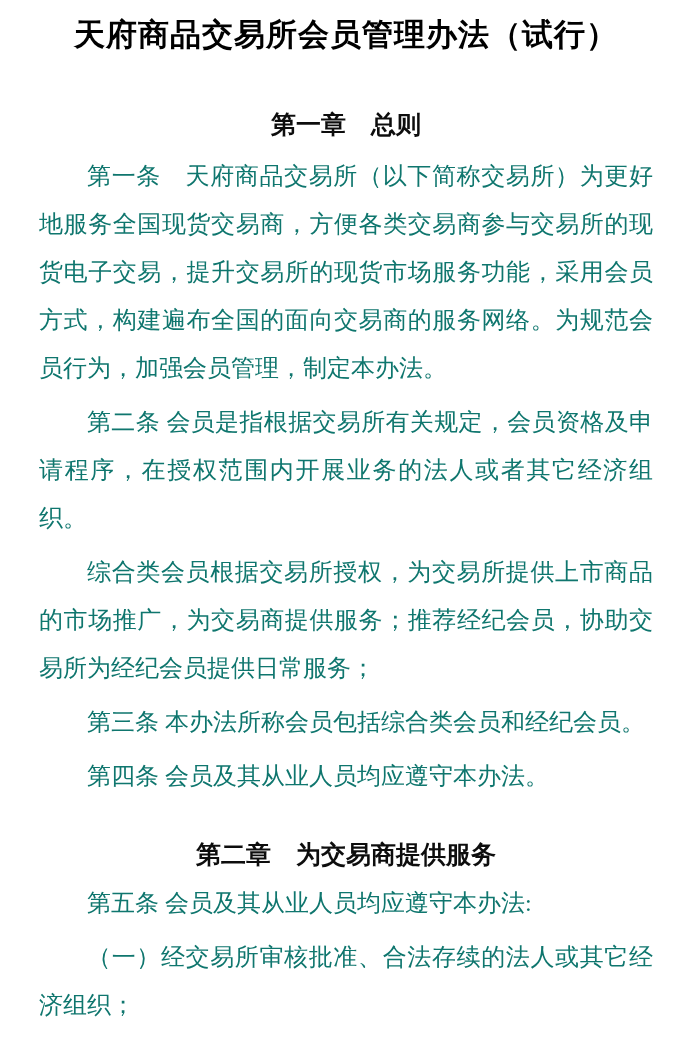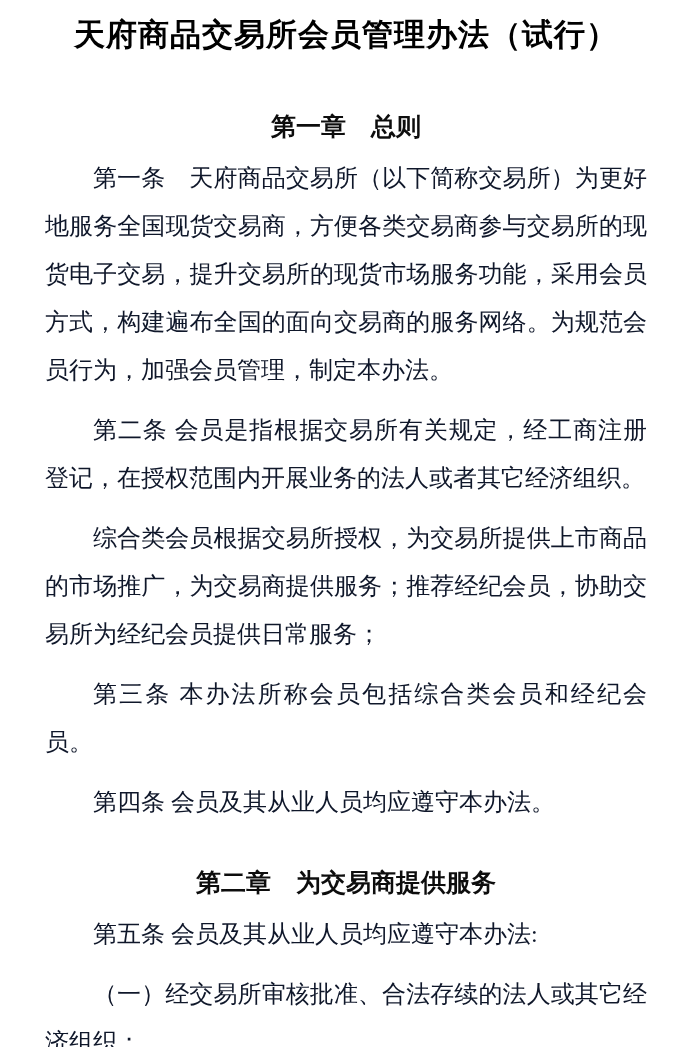--- a/index.html
+++ b/index.html
@@ -31,59 +31,59 @@
     letter-spacing: 1px;
     font-family: "Liberation Serif", "DejaVu Serif", serif;
   }
   .chapter-heading {
     margin: 0;
     text-align: center;
     font-size: 25px;
     line-height: 30px;
     font-weight: bold;
     color: #0d0d0d;
-    font-family: Liberation Serif, serif;
+    font-family: Liberation Mono, monospace;
   }
   .chapter-heading.first {
     margin-top: 54px;
   }
   .chapter-heading.second {
     margin-top: 42px;
   }
   .chapter-body {
     margin: 0;
   }
   .chapter-body.first {
     margin-top: 10px;
   }
   .chapter-body.second {
     margin-top: 7px;
   }
   .para {
-    margin: 12px;
+    margin: 6px;
     font-size: 24px;
     line-height: 48px;
     letter-spacing: 0;
     text-indent: 2em;
     text-align: justify;
-    color: #0f172a;
+    color: #0f766e;
   }
 </style>
 </head>
 <body>
 
 <div class="page">
 
   <h1 class="doc-title">天府商品交易所会员管理办法（试行）</h1>
 
   <section>
     <h2 class="chapter-heading first">第一章　总则</h2>
     <div class="chapter-body first">
       <p class="para">第一条　天府商品交易所（以下简称交易所）为更好地服务全国现货交易商，方便各类交易商参与交易所的现货电子交易，提升交易所的现货市场服务功能，采用会员方式，构建遍布全国的面向交易商的服务网络。为规范会员行为，加强会员管理，制定本办法。</p>
-      <p class="para">第二条 会员是指根据交易所有关规定，经工商注册登记，在授权范围内开展业务的法人或者其它经济组织。</p>
+      <p class="para">第二条 会员是指根据交易所有关规定，会员资格及申请程序，在授权范围内开展业务的法人或者其它经济组织。</p>
       <p class="para">综合类会员根据交易所授权，为交易所提供上市商品的市场推广，为交易商提供服务；推荐经纪会员，协助交易所为经纪会员提供日常服务；</p>
       <p class="para">第三条 本办法所称会员包括综合类会员和经纪会员。</p>
       <p class="para">第四条 会员及其从业人员均应遵守本办法。</p>
     </div>
   </section>
 
   <section>
     <h2 class="chapter-heading second">第二章　为交易商提供服务</h2>
     <div class="chapter-body second">
       <p class="para">第五条 会员及其从业人员均应遵守本办法:</p>

